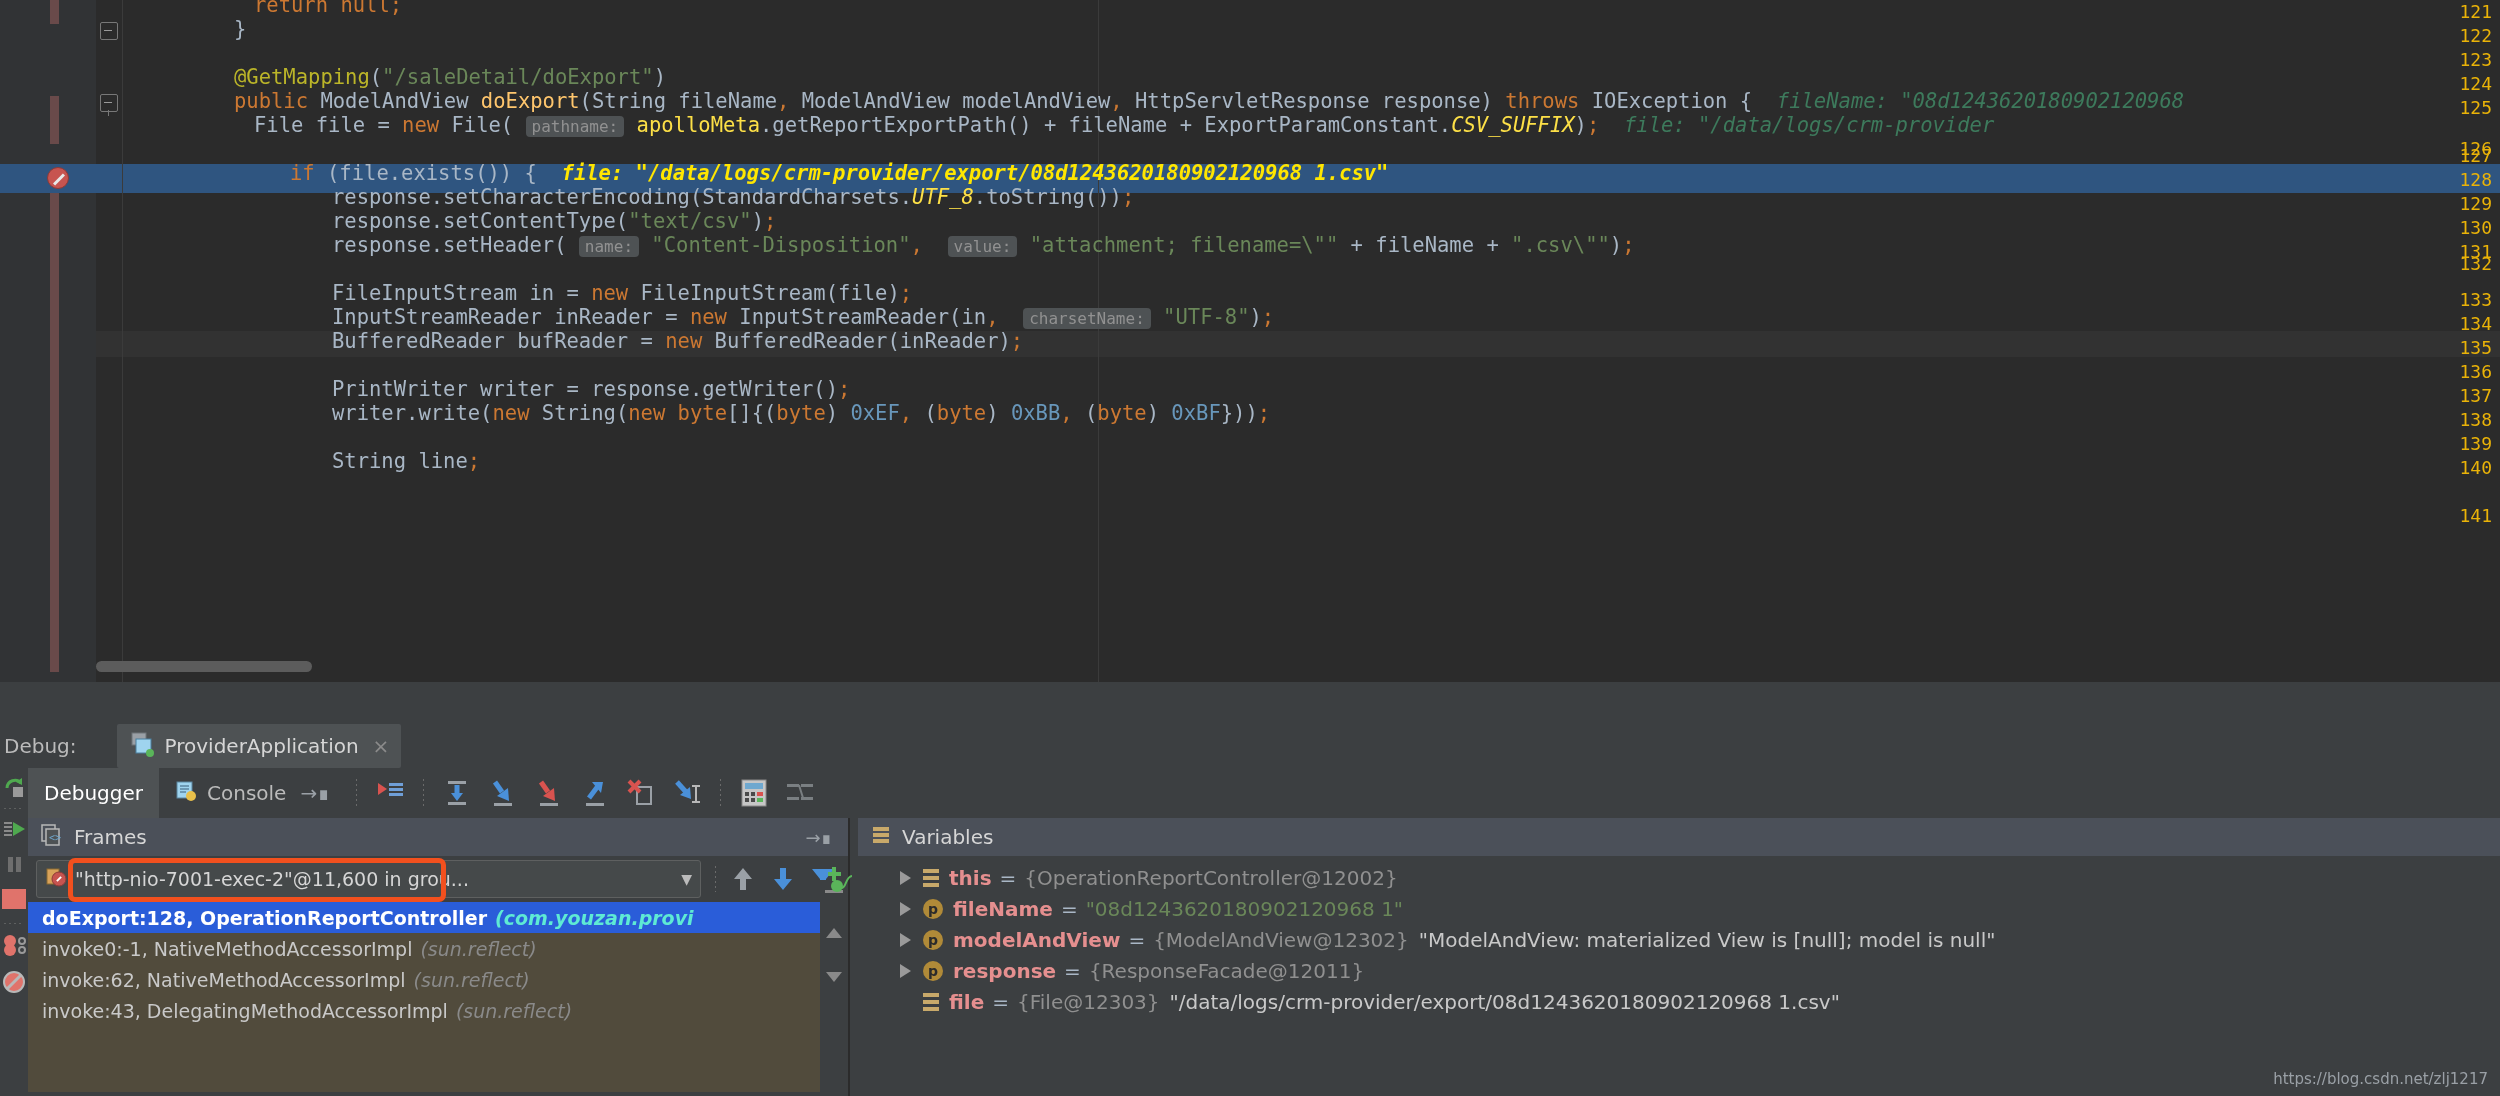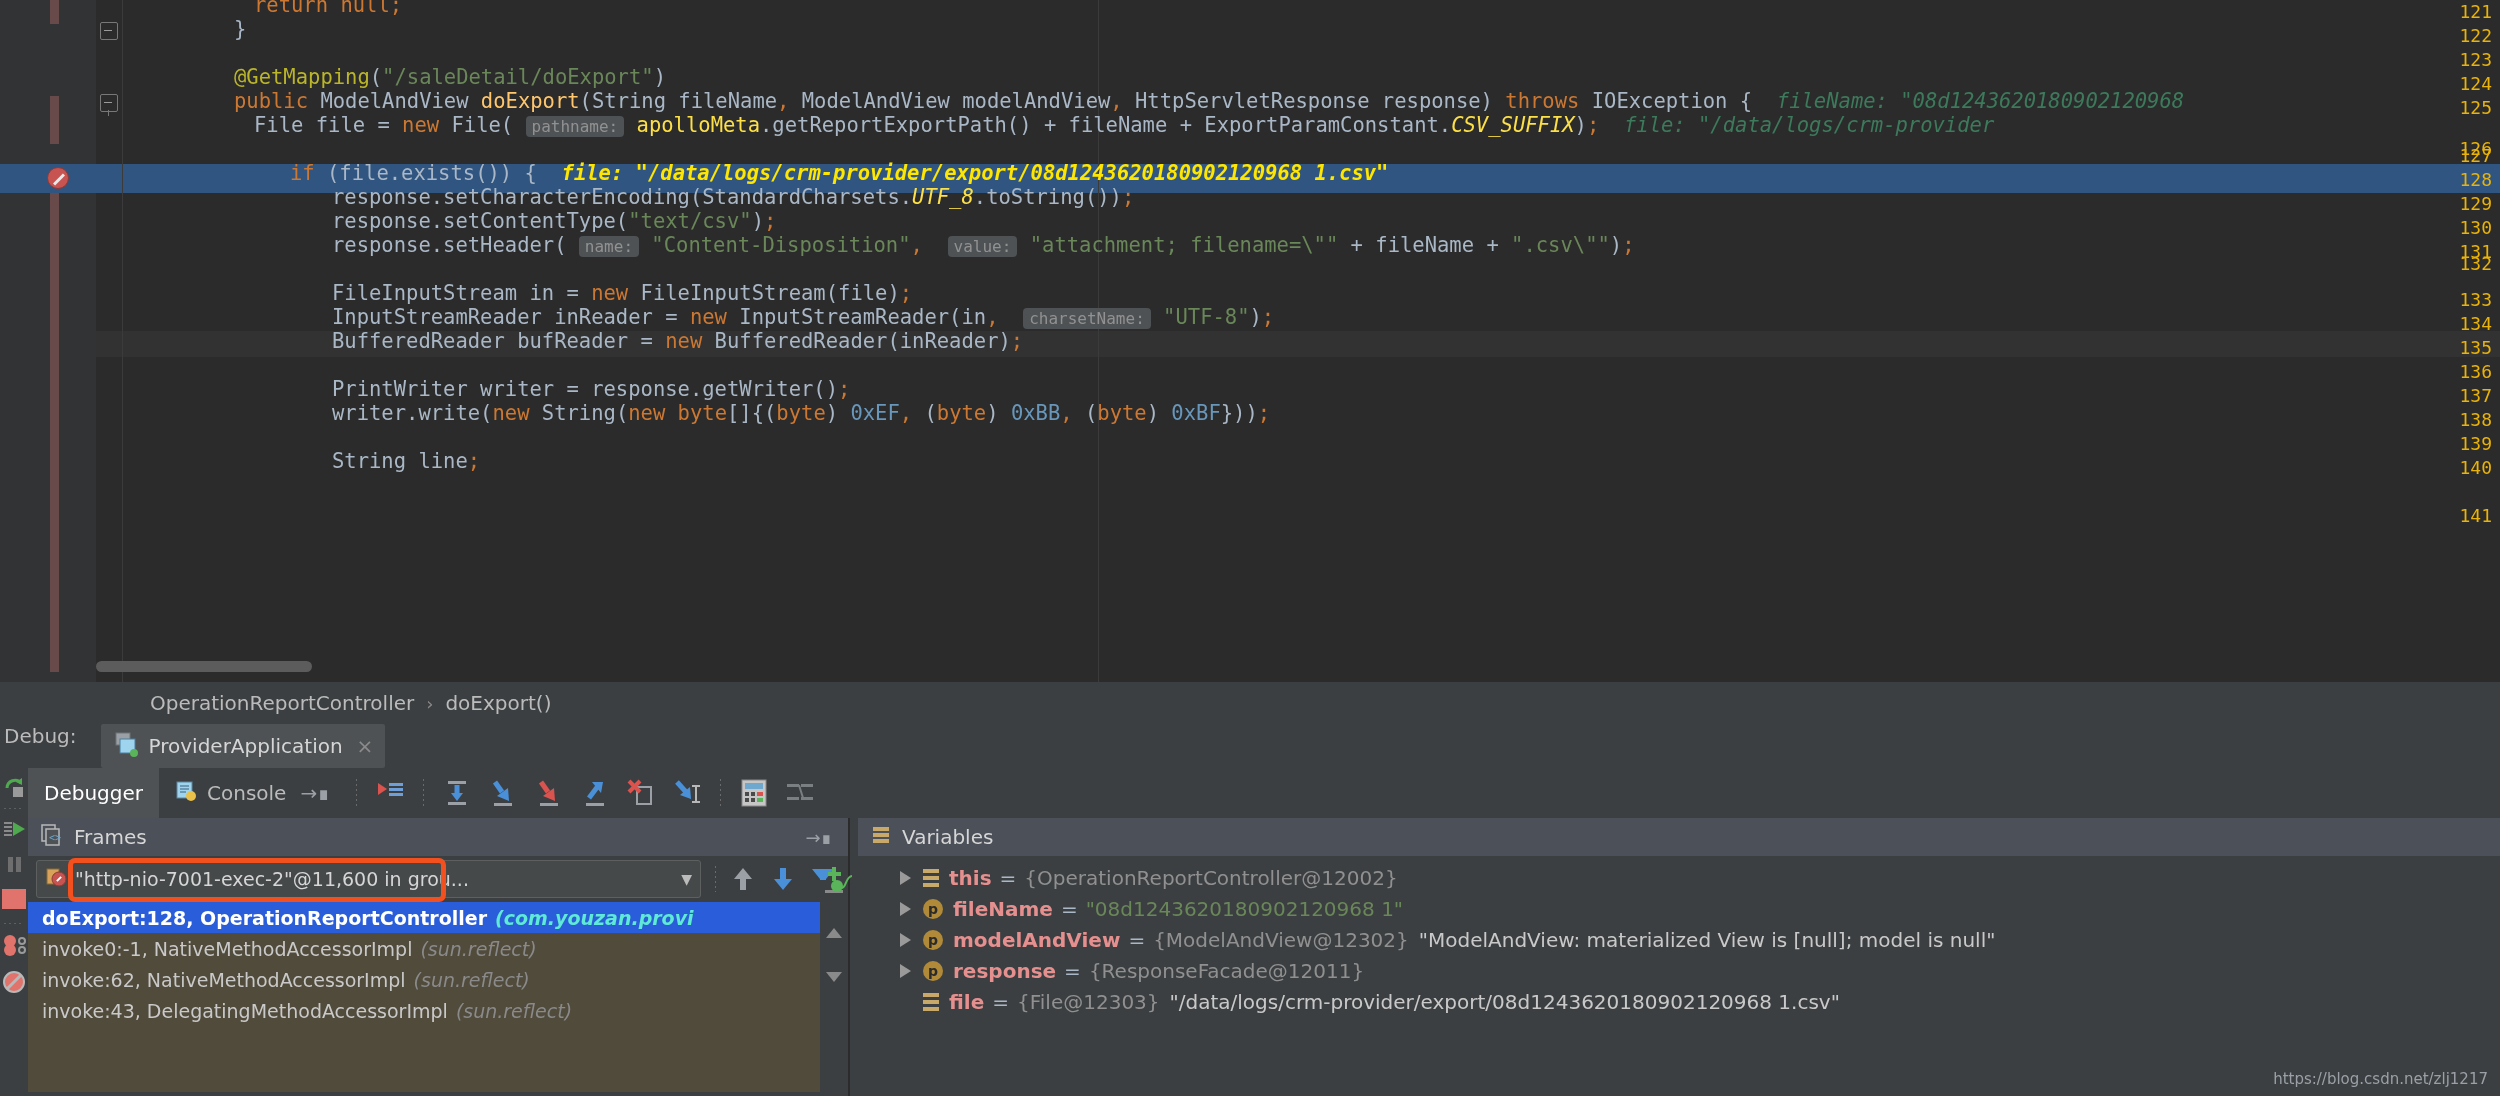--- a/index.html
+++ b/index.html
@@ -49,21 +49,21 @@
   .hscroll{position:absolute;left:96px;bottom:10px;height:11px;width:216px;background:#5c5c5c;border-radius:6px;}
 
   
   .breadcrumb{position:absolute;left:0;top:682px;width:2500px;height:42px;background:#3c3f41;
       display:flex;align-items:center;padding-left:150px;box-sizing:border-box;
       font-size:20px;color:#bbbbbb;}
   .bc-sep{margin:0 12px;color:#888;font-size:18px;}
 
   
   .dbg-head{position:absolute;left:0;top:724px;width:2500px;height:44px;background:#3c3f41;
-      display:flex;}
+      display:flex;align-items:center;gap:16px;}
   .dbg-label{margin-left:4px;font-size:20px;color:#bbbbbb;}
   .dbg-tab{margin-left:24px;height:44px;display:flex;align-items:center;padding:0 12px;
       background:#4e5254;border-radius:2px;}
   .dbg-tab .tl{font-size:20px;color:#d6d6d6;margin-left:10px;}
   .dbg-tab .xc{margin-left:14px;color:#8b8b8b;font-size:20px;}
 
   
   .lbar{position:absolute;left:0;top:768px;width:28px;height:328px;background:#3c3f41;}
   .lbar .sep{position:absolute;left:4px;width:20px;height:1px;
      background:repeating-linear-gradient(to right,#5e6060 0 2px,transparent 2px 5px);}
@@ -185,25 +185,20 @@
       <div class="code" style="top:305px;left:210px;"><span class="t">InputStreamReader inReader = </span><span class="k">new</span><span class="t"> InputStreamReader(in</span><span class="k">,</span>  <span class="hint">charsetName:</span> <span class="s">"UTF-8"</span><span class="t">)</span><span class="k">;</span></div>
       <div class="code" style="top:329px;left:210px;"><span class="t">BufferedReader bufReader = </span><span class="k">new</span><span class="t"> BufferedReader(inReader)</span><span class="k">;</span></div>
       <div class="code" style="top:377px;left:210px;"><span class="t">PrintWriter writer = response.getWriter()</span><span class="k">;</span></div>
       <div class="code" style="top:401px;left:210px;"><span class="t">writer.write(</span><span class="k">new</span><span class="t"> String(</span><span class="k">new byte</span><span class="t">[]{(</span><span class="k">byte</span><span class="t">) </span><span class="n">0xEF</span><span class="k">,</span><span class="t"> (</span><span class="k">byte</span><span class="t">) </span><span class="n">0xBB</span><span class="k">,</span><span class="t"> (</span><span class="k">byte</span><span class="t">) </span><span class="n">0xBF</span><span class="t">}))</span><span class="k">;</span></div>
       <div class="code" style="top:449px;left:210px;"><span class="t">String line</span><span class="k">;</span></div>
     </div>
 
     <div class="hscroll"></div>
   </div>
 
-  <div class="breadcrumb">
-    <span>OperationReportController</span>
-    <span class="bc-sep">›</span>
-    <span>doExport()</span>
-  </div>
 
   <div class="dbg-head">
     <span class="dbg-label">Debug:</span>
     <div class="dbg-tab">
       <span>
         <svg width="26" height="26" viewBox="0 0 26 26">
           <rect x="3" y="2" width="14" height="12" fill="#9aa0a6" stroke="#6f7478"></rect>
           <rect x="7" y="8" width="15" height="14" fill="#9fd4ef" stroke="#4a7f9e"></rect>
           <circle cx="21" cy="22" r="4" fill="#5ab55a"></circle>
         </svg>

